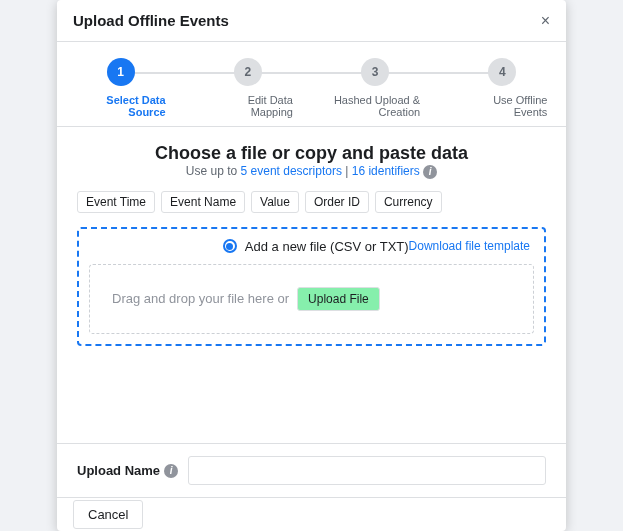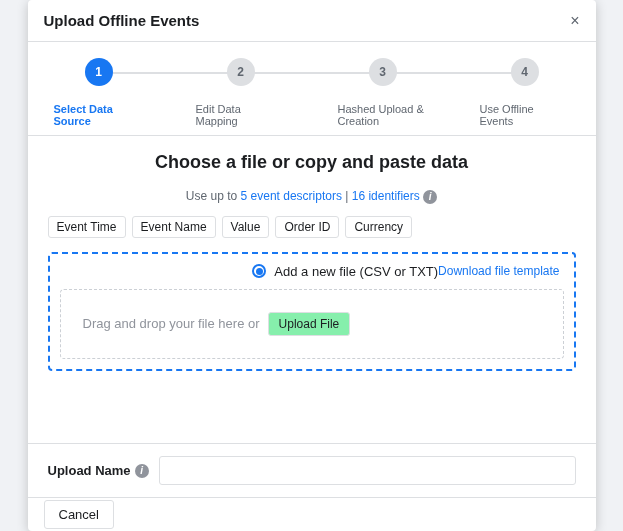--- a/index.html
+++ b/index.html
@@ -6,21 +6,21 @@
     body {
       font-family: -apple-system, BlinkMacSystemFont, 'Segoe UI', Helvetica, Arial, sans-serif;
       font-size: 13px;
       background: #f0f2f5;
       display: flex;
       align-items: center;
       justify-content: center;
       min-height: 100vh;
     }
     .modal {
-      width: 568px;
+      width: 509px;
       min-height: 531px;
       background: #fff;
       border-radius: 4px;
       box-shadow: 0 2px 12px rgba(0,0,0,0.2);
       display: flex;
       flex-direction: column;
     }
     .modal-header {
       display: flex;
       align-items: center;
@@ -79,41 +79,41 @@
     }
     .step-circle.active {
       background: #1877f2;
       color: #fff;
     }
     .step-circle.inactive {
       background: #dddfe2;
       color: #606770;
     }
     .step-label {
-      margin-top: 17px;
+      margin-top: 8px;
       font-size: 11px;
-      text-align: left;
+      text-align: right;
       color: #606770;
       max-width: 90px;
     }
     .step-label.active {
       color: #1877f2;
       font-weight: 600;
     }
     
     .modal-body {
       flex: 1;
       padding: 16px 20px;
     }
     .main-title {
       text-align: center;
       font-size: 18px;
       font-weight: 600;
       color: #1c1e21;
-      margin-bottom: 16px;
+      margin-bottom: 0;
     }
     .subtitle {
       text-align: center;
       font-size: 12px;
       color: #606770;
       margin-bottom: 12px;
     }
     .subtitle a, .subtitle .link {
       color: #1877f2;
       text-decoration: none;

